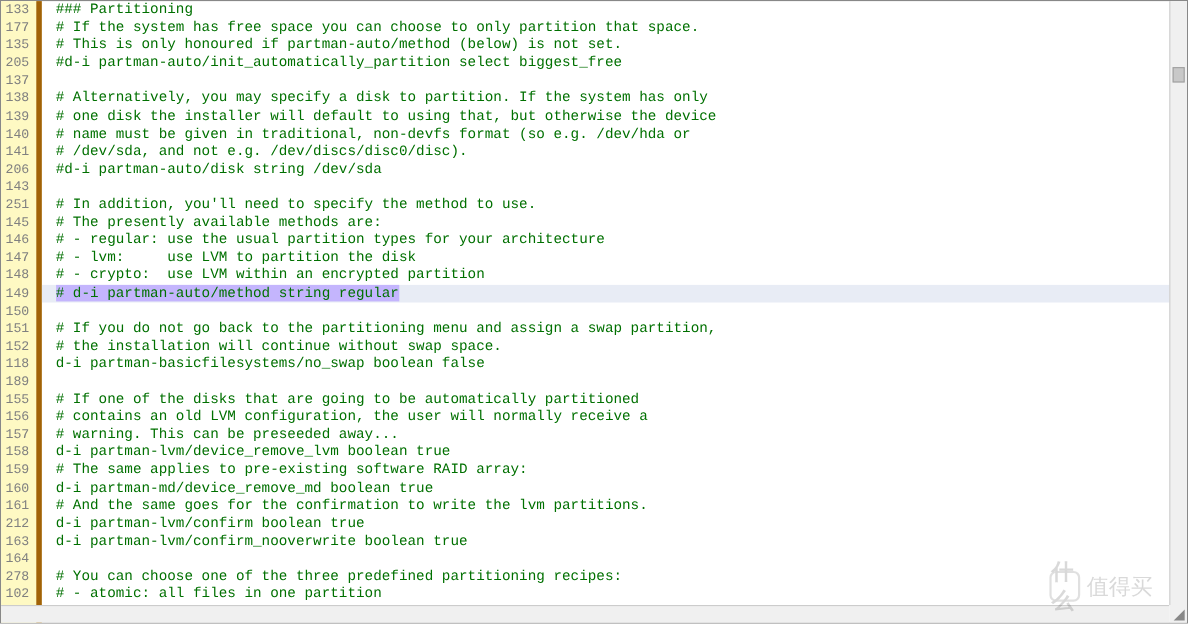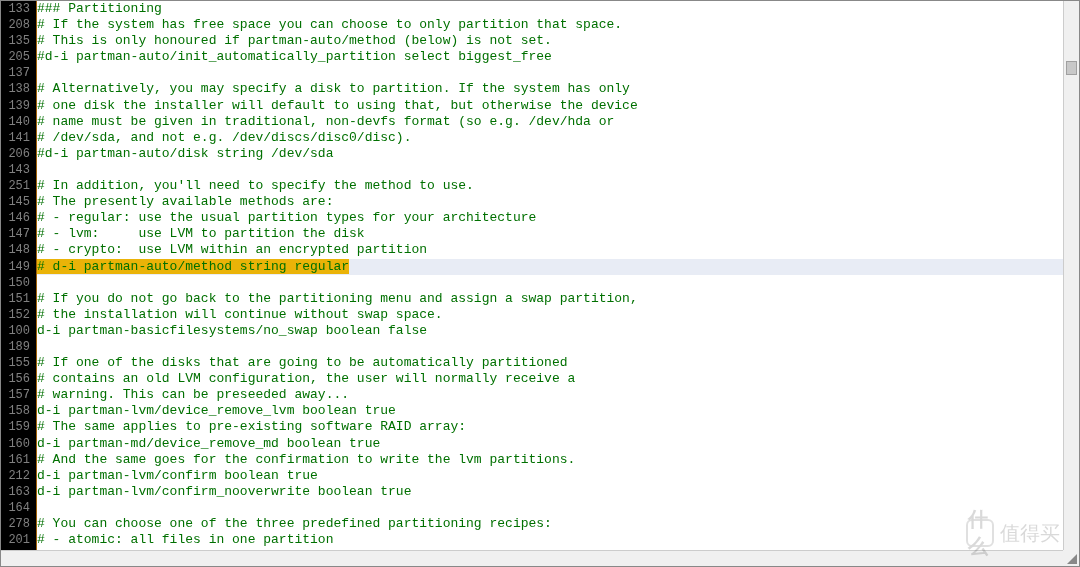--- a/index.html
+++ b/index.html
@@ -15,47 +15,47 @@
     .editor-container {
       position: absolute;
       top: 0;
       left: 0;
       right: 0;
       bottom: 0;
       display: flex;
       border: 1px solid #888;
     }
     .gutter {
-      background: #000000;
+      background: #fef9c3;
       color: #808080;
       text-align: right;
       padding: 0 6px 0 4px;
       user-select: none;
       line-height: 16.1px;
       font-size: 12px;
-      border-right: 1px solid #a16207;
+      border-right: 5px solid #a16207;
       min-width: 36px;
     }
     .code-area {
       flex: 1;
       position: relative;
       overflow: hidden;
       line-height: 16.1px;
       white-space: pre;
     }
     .line {
       height: 16.1px;
-      padding-left: 0;
+      padding-left: 13px;
       color: #007000;
     }
     .line.highlighted {
       background: #e8ecf5;
     }
     .line.highlighted .hl-text {
-      background: #eab308;
+      background: #c4b5fd;
     }
     .gutter-line { height: 16.1px; }
     .scrollbar-v {
       position: absolute;
       right: 0;
       top: 0;
       bottom: 16px;
       width: 16px;
       background: #f0f0f0;
       border-left: 1px solid #ccc;
@@ -92,21 +92,21 @@
       right: 2px;
       bottom: 2px;
       width: 0;
       height: 0;
       border-style: solid;
       border-width: 0 0 10px 10px;
       border-color: transparent transparent #888 transparent;
     }
     .watermark {
       position: absolute;
-      right: 20px;
+      right: 32px;
       bottom: 20px;
       opacity: 0.22;
       font-family: sans-serif;
       font-size: 20px;
       color: #555;
       display: flex;
       align-items: center;
       gap: 6px;
       pointer-events: none;
     }
@@ -117,53 +117,53 @@
       display:flex;align-items:center;justify-content:center;
       font-weight:bold;
     }
   </style>
 </head>
 <body>
 
 <div class="editor-container">
   <div class="gutter" id="gutter">
       <div class="gutter-line">133</div>
-      <div class="gutter-line">208</div>
+      <div class="gutter-line">177</div>
       <div class="gutter-line">135</div>
       <div class="gutter-line">205</div>
       <div class="gutter-line">137</div>
       <div class="gutter-line">138</div>
       <div class="gutter-line">139</div>
       <div class="gutter-line">140</div>
       <div class="gutter-line">141</div>
       <div class="gutter-line">206</div>
       <div class="gutter-line">143</div>
       <div class="gutter-line">251</div>
       <div class="gutter-line">145</div>
       <div class="gutter-line">146</div>
       <div class="gutter-line">147</div>
       <div class="gutter-line">148</div>
       <div class="gutter-line">149</div>
       <div class="gutter-line">150</div>
       <div class="gutter-line">151</div>
       <div class="gutter-line">152</div>
-      <div class="gutter-line">100</div>
+      <div class="gutter-line">118</div>
       <div class="gutter-line">189</div>
       <div class="gutter-line">155</div>
       <div class="gutter-line">156</div>
       <div class="gutter-line">157</div>
       <div class="gutter-line">158</div>
       <div class="gutter-line">159</div>
       <div class="gutter-line">160</div>
       <div class="gutter-line">161</div>
       <div class="gutter-line">212</div>
       <div class="gutter-line">163</div>
       <div class="gutter-line">164</div>
       <div class="gutter-line">278</div>
-      <div class="gutter-line">201</div>
+      <div class="gutter-line">102</div>
     </div>
   <div class="code-area" id="code"><div class="line">### Partitioning</div><div class="line"># If the system has free space you can choose to only partition that space.</div><div class="line"># This is only honoured if partman-auto/method (below) is not set.</div><div class="line">#d-i partman-auto/init_automatically_partition select biggest_free</div><div class="line"></div><div class="line"># Alternatively, you may specify a disk to partition. If the system has only</div><div class="line"># one disk the installer will default to using that, but otherwise the device</div><div class="line"># name must be given in traditional, non-devfs format (so e.g. /dev/hda or</div><div class="line"># /dev/sda, and not e.g. /dev/discs/disc0/disc).</div><div class="line">#d-i partman-auto/disk string /dev/sda</div><div class="line"></div><div class="line"># In addition, you'll need to specify the method to use.</div><div class="line"># The presently available methods are:</div><div class="line"># - regular: use the usual partition types for your architecture</div><div class="line"># - lvm:     use LVM to partition the disk</div><div class="line"># - crypto:  use LVM within an encrypted partition</div><div class="line highlighted"><span class="hl-text"># d-i partman-auto/method string regular</span></div><div class="line"></div><div class="line"># If you do not go back to the partitioning menu and assign a swap partition,</div><div class="line"># the installation will continue without swap space.</div><div class="line">d-i partman-basicfilesystems/no_swap boolean false</div><div class="line"></div><div class="line"># If one of the disks that are going to be automatically partitioned</div><div class="line"># contains an old LVM configuration, the user will normally receive a</div><div class="line"># warning. This can be preseeded away...</div><div class="line">d-i partman-lvm/device_remove_lvm boolean true</div><div class="line"># The same applies to pre-existing software RAID array:</div><div class="line">d-i partman-md/device_remove_md boolean true</div><div class="line"># And the same goes for the confirmation to write the lvm partitions.</div><div class="line">d-i partman-lvm/confirm boolean true</div><div class="line">d-i partman-lvm/confirm_nooverwrite boolean true</div><div class="line"></div><div class="line"># You can choose one of the three predefined partitioning recipes:</div><div class="line"># - atomic: all files in one partition</div></div>
   <div class="scrollbar-v">
     <div class="thumb"></div>
   </div>
   <div class="scrollbar-h"></div>
   <div class="resize-grip"></div>
 </div>
 
 <div class="watermark">

